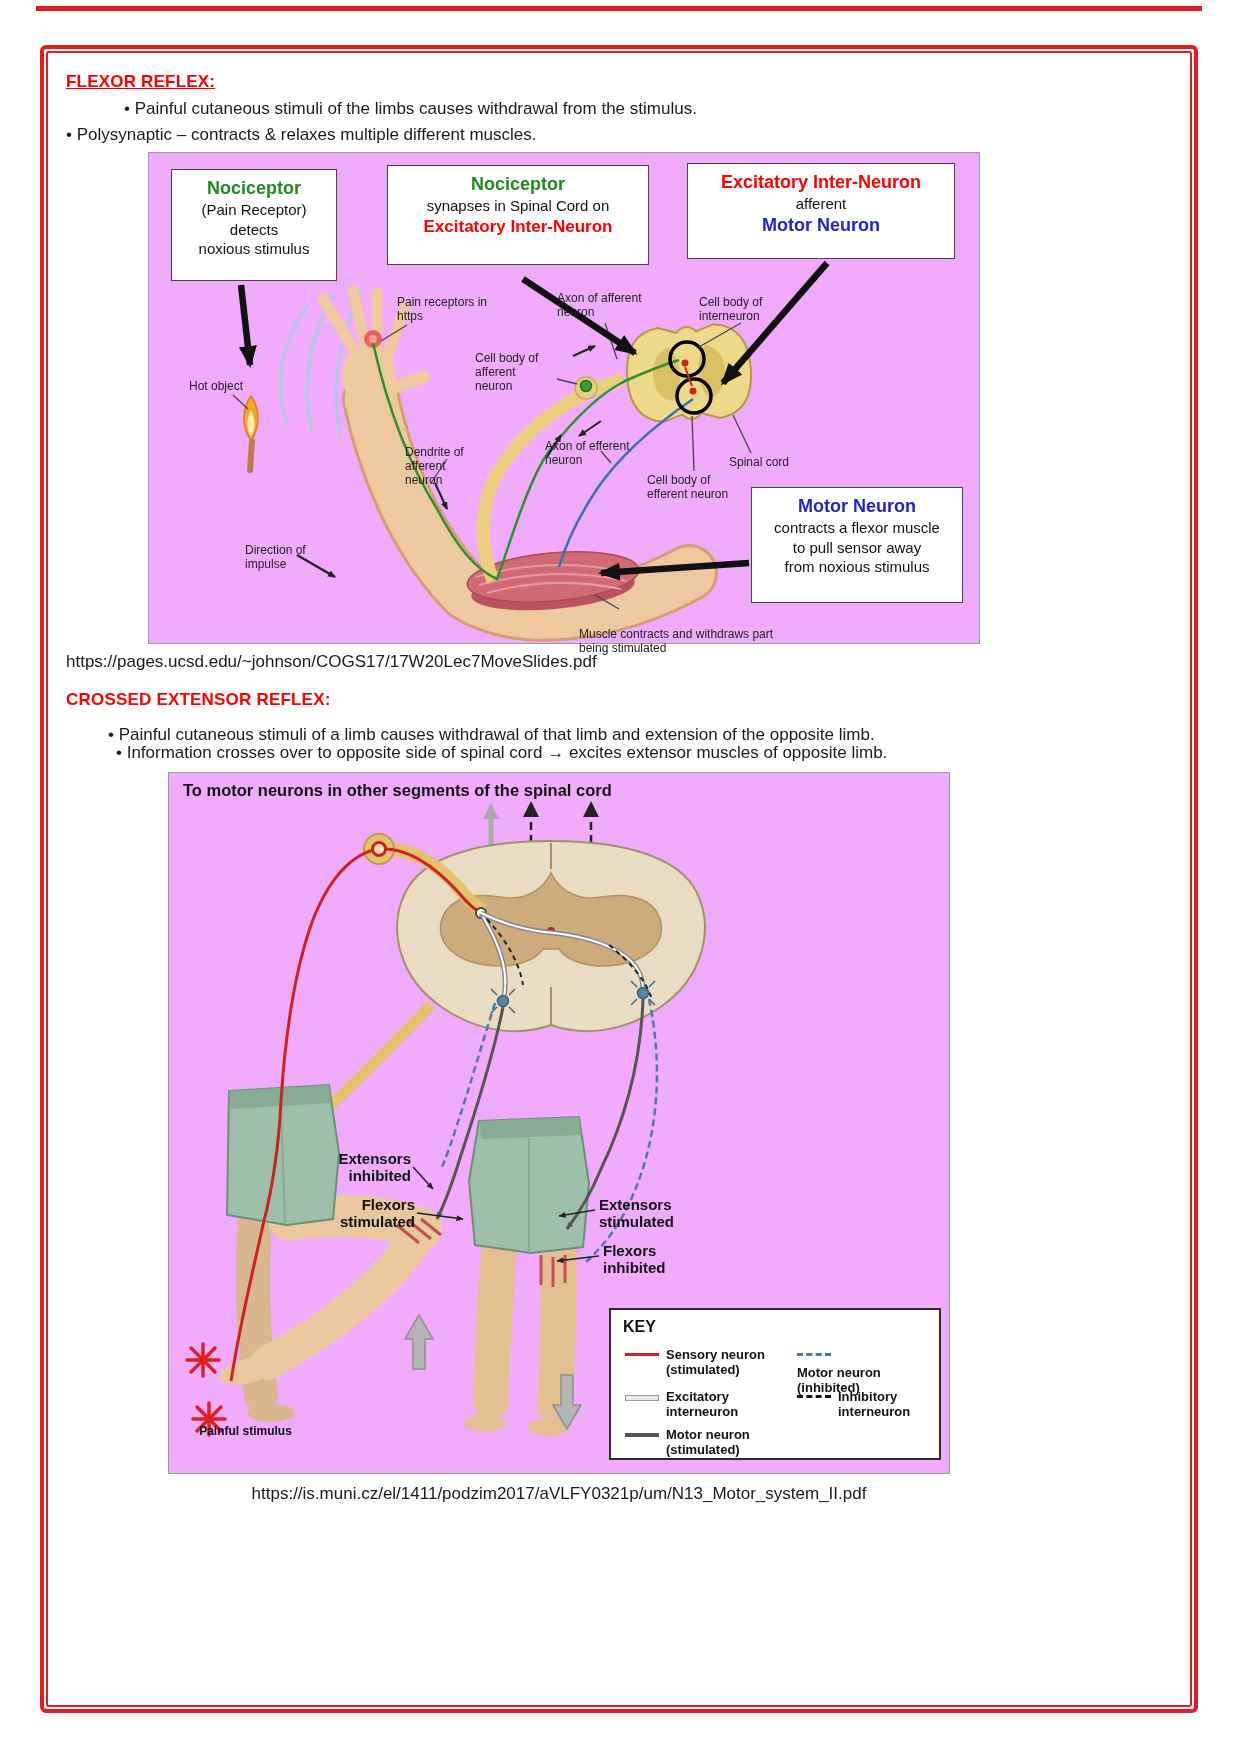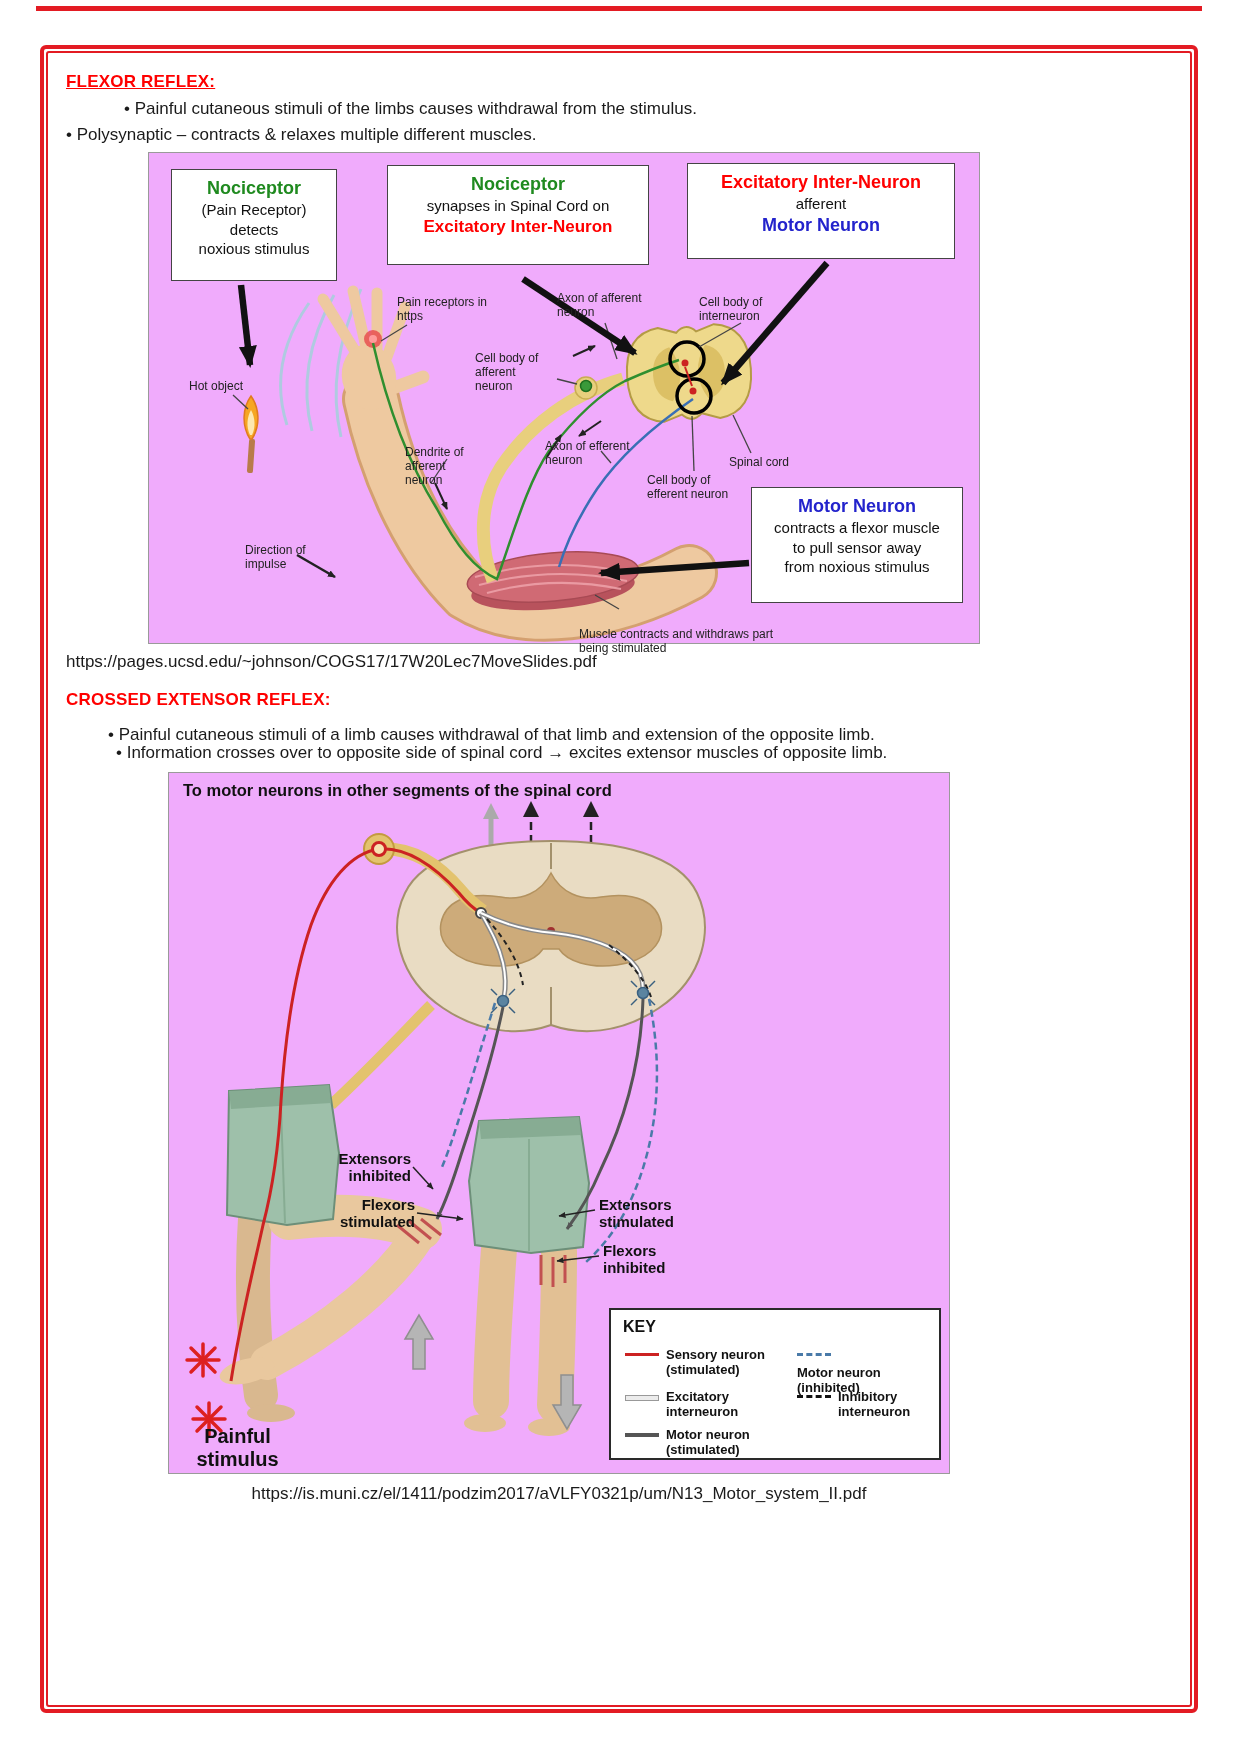--- a/index.html
+++ b/index.html
@@ -316,21 +316,21 @@
       <line x1="430" y1="483" x2="388" y2="488" marker-end="url(#f2a)"></line>
     </g>
   </svg>
 
   <div class="fig2-title" style="left:14px; top:8px;">To motor neurons in other segments of the spinal cord</div>
 
   <div class="fig2-label" style="left:148px; top:378px; width:94px;  text-align:right;">Extensors inhibited</div>
   <div class="fig2-label" style="left:146px; top:424px; width:100px; text-align:right;">Flexors stimulated</div>
   <div class="fig2-label" style="left:430px; top:424px; width:110px;">Extensors stimulated</div>
   <div class="fig2-label" style="left:434px; top:470px; width:80px;">Flexors inhibited</div>
-  <div class="fig2-label" style="left:16px; top:652px; width:105px; text-align:center; font-size:20px;">Painful stimulus</div>
+  <div class="fig2-label" style="left:24px; top:652px; width:105px; text-align:center; font-size:12px;">Painful stimulus</div>
 
   <div class="key-box" style="left:440px; top:535px; width:332px; height:152px;">
     <div class="key-title" style="left:12px; top:8px;">KEY</div>
     <div class="key-item" style="left:14px; top:38px;">
       <span class="key-swatch sw-sensory"></span>
       <span class="key-label">Sensory neuron (stimulated)</span>
     </div>
     <div class="key-item" style="left:14px; top:80px;">
       <span class="key-swatch sw-excitatory"></span>
       <span class="key-label">Excitatory interneuron</span>

